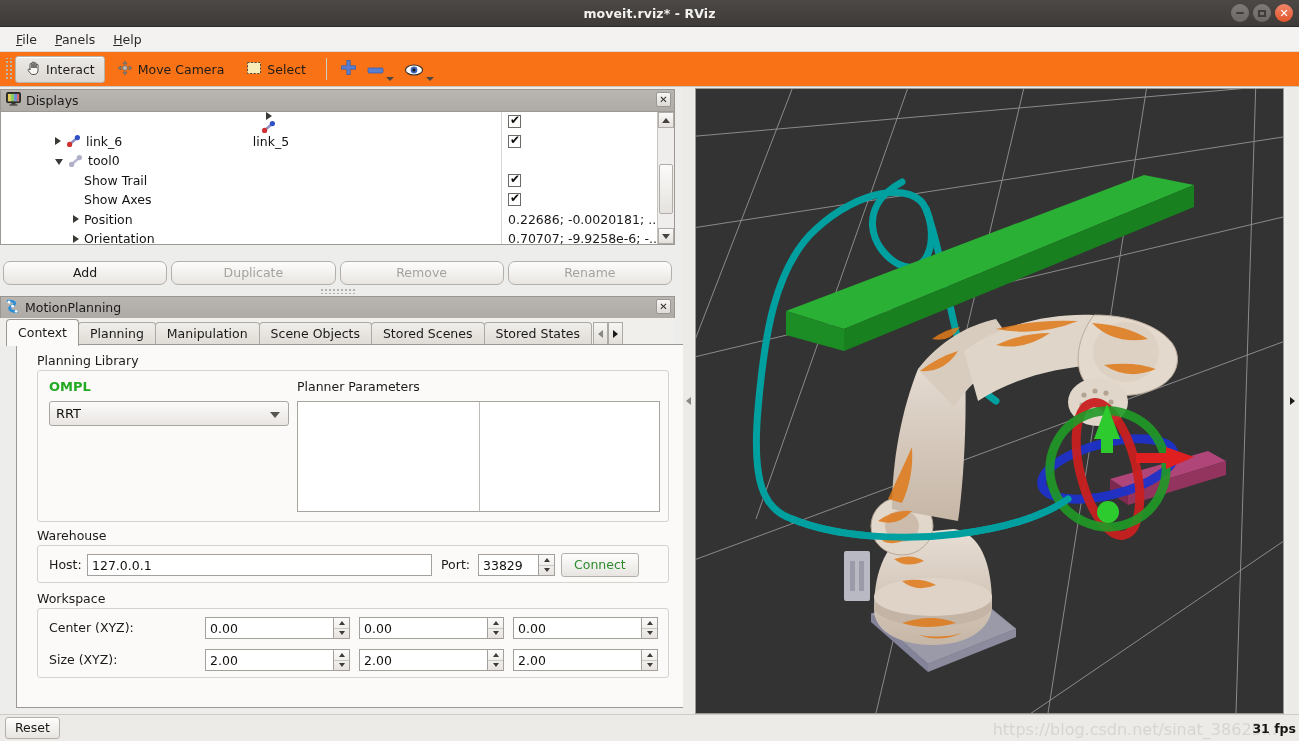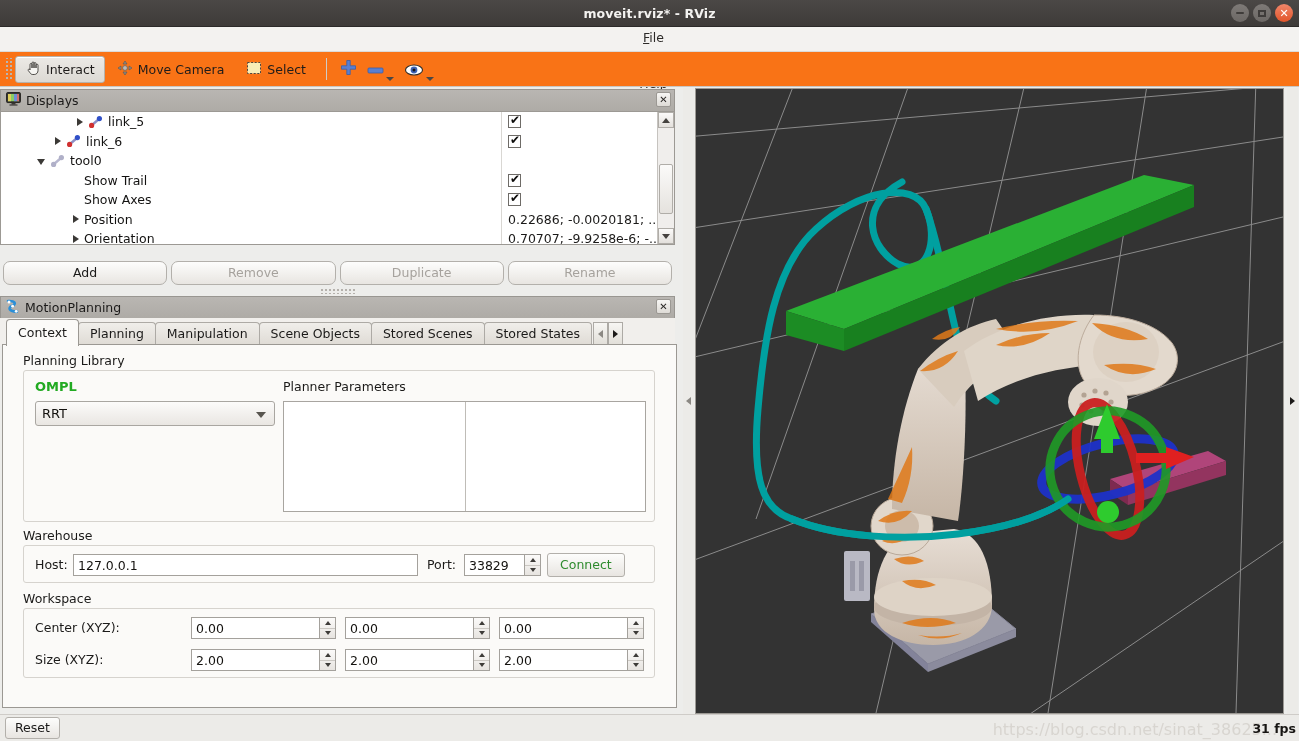--- a/index.html
+++ b/index.html
@@ -34,21 +34,21 @@
   .wbtn.min, .wbtn.max { background: linear-gradient(#7e7a77,#6c6865); }
   .wbtn.close { background: linear-gradient(#f0866a,#e2552a); color: #fff; font-size: 11px; }
   .wbtn .g { display: block; }
   .wbtn.min .g { width: 8px; height: 2px; background: #3f3c3a; border-radius: 1px; }
   .wbtn.max .g { width: 8px; height: 7px; border: 2px solid #3f3c3a; }
 
   
   .menubar {
     position: absolute; left: 0; top: 27px; width: 1299px; height: 25px;
     background: #f3f2f0; border-bottom: 1px solid #dcdad7;
-    display: flex; align-items: center; padding-left: 8px; gap: 2px; flex-direction: column;
+    display: flex; align-items: center; padding-left: 8px; gap: 2px;
   }
   .menuitem {
     padding: 3px 8px; color: #2c2a28; font-size: 12.5px; cursor: default;
   }
   .menuitem u { text-decoration: underline; }
 
   
   .toolbar {
     position: absolute; left: 0; top: 52px; width: 1299px; height: 35px;
     background: #f97316; border-bottom: 1px solid #c9c6c2;
@@ -170,21 +170,21 @@
   .tabscroll { display: flex; margin-left: 2px; align-self: flex-end; }
   .tsbtn {
     width: 15px; height: 24px; border: 1px solid #adaaa5;
     background: linear-gradient(#f7f6f3,#e1ded8);
     display: flex; align-items: center; justify-content: center;
   }
   .tri-l { width:0;height:0;border-top:4px solid transparent;border-bottom:4px solid transparent;border-right:5px solid #8b8883; }
   .tri-r { width:0;height:0;border-top:4px solid transparent;border-bottom:4px solid transparent;border-left:5px solid #1c1a19; }
 
   .tabpage {
-    position: absolute; left: 2px; top: 48px; width: 675px; height: 364px;
+    position: absolute; left: 16px; top: 48px; width: 675px; height: 364px;
     background: #fbfaf8; border: 1px solid #9b9893; padding-left: 48px;
   }
   .grouplabel { font-size: 12.5px; color: #1b1a19; }
   .groupbox { border: 1px solid #d6d3ce; border-radius: 3px; }
 
   .combo {
     height: 25px; border: 1px solid #a9a6a1; border-radius: 3px;
     background: linear-gradient(#fcfbfa,#e9e6e2);
     display: flex; align-items: center; padding: 0 6px;
     font-size: 13px; color: #14120f; position: relative;
@@ -355,21 +355,21 @@
           <rect x="3.5" y="12.4" width="8" height="1.2" fill="#3a3834"></rect>
         </svg>
       </span>
       <span>Displays</span>
       <div class="panel-close">✕</div>
     </div>
 
     <div class="tree-wrap">
       <div class="tree-rows" id="tree-rows">
           <div class="trow">
-            <div class="namecell" style="padding-left:76px;">
+            <div class="namecell" style="padding-left:40px;flex-direction:column;">
               <span class="twist"></span>
               <span style="margin-right:5px;display:flex">
                 <svg width="15" height="14" viewBox="0 0 15 14">
                   <line x1="4" y1="10" x2="11" y2="4" stroke="#8e8ec4" stroke-width="2.4"></line>
                   <circle cx="3.6" cy="10.4" r="2.6" fill="#d03030"></circle>
                   <circle cx="11.4" cy="3.6" r="2.6" fill="#3050c8"></circle>
                 </svg>
               </span>
               <span class="tlabel">link_5</span>
             </div>
@@ -387,21 +387,21 @@
                   <circle cx="11.4" cy="3.6" r="2.6" fill="#3050c8"></circle>
                 </svg>
               </span>
               <span class="tlabel">link_6</span>
             </div>
             <div class="valcell">
               <span class="chk"></span>
             </div>
           </div>
           <div class="trow">
-            <div class="namecell" style="padding-left:36px;">
+            <div class="namecell" style="padding-left:54px;">
               <span class="twist open"></span>
               <span style="margin-right:5px;display:flex">
                 <svg width="15" height="14" viewBox="0 0 15 14">
                   <line x1="4" y1="10" x2="11" y2="4" stroke="#b7b7cf" stroke-width="2.4"></line>
                   <circle cx="3.6" cy="10.4" r="2.6" fill="#b0b0c8"></circle>
                   <circle cx="11.4" cy="3.6" r="2.6" fill="#b0b0c8"></circle>
                 </svg>
               </span>
               <span class="tlabel">tool0</span>
             </div>
@@ -452,22 +452,22 @@
         <div class="vs-thumb"></div>
         <div class="vs-arrow down">
             <span class="tri-dn"></span>
           </div>
       </div>
     </div>
   </div>
 
   <div class="btnrow" id="displays-buttons">
       <div class="gbtn">Add</div>
+      <div class="gbtn disabled">Duplicate</div>
       <div class="gbtn disabled">Remove</div>
-      <div class="gbtn disabled">Duplicate</div>
       <div class="gbtn disabled">Rename</div>
     </div>
   <div class="dots"></div>
 
   <div id="mp-panel">
     <div class="panel-header">
       <span>
         <svg width="14" height="15" viewBox="0 0 14 15">
           <path d="M2 2 C9 1.5 11 5 6 7 C1 9 4 13 11 12.6" fill="none" stroke="#2a8fd8" stroke-width="2.6" stroke-linecap="round"></path>
           <circle cx="3" cy="3" r="1.5" fill="#fff"></circle>

